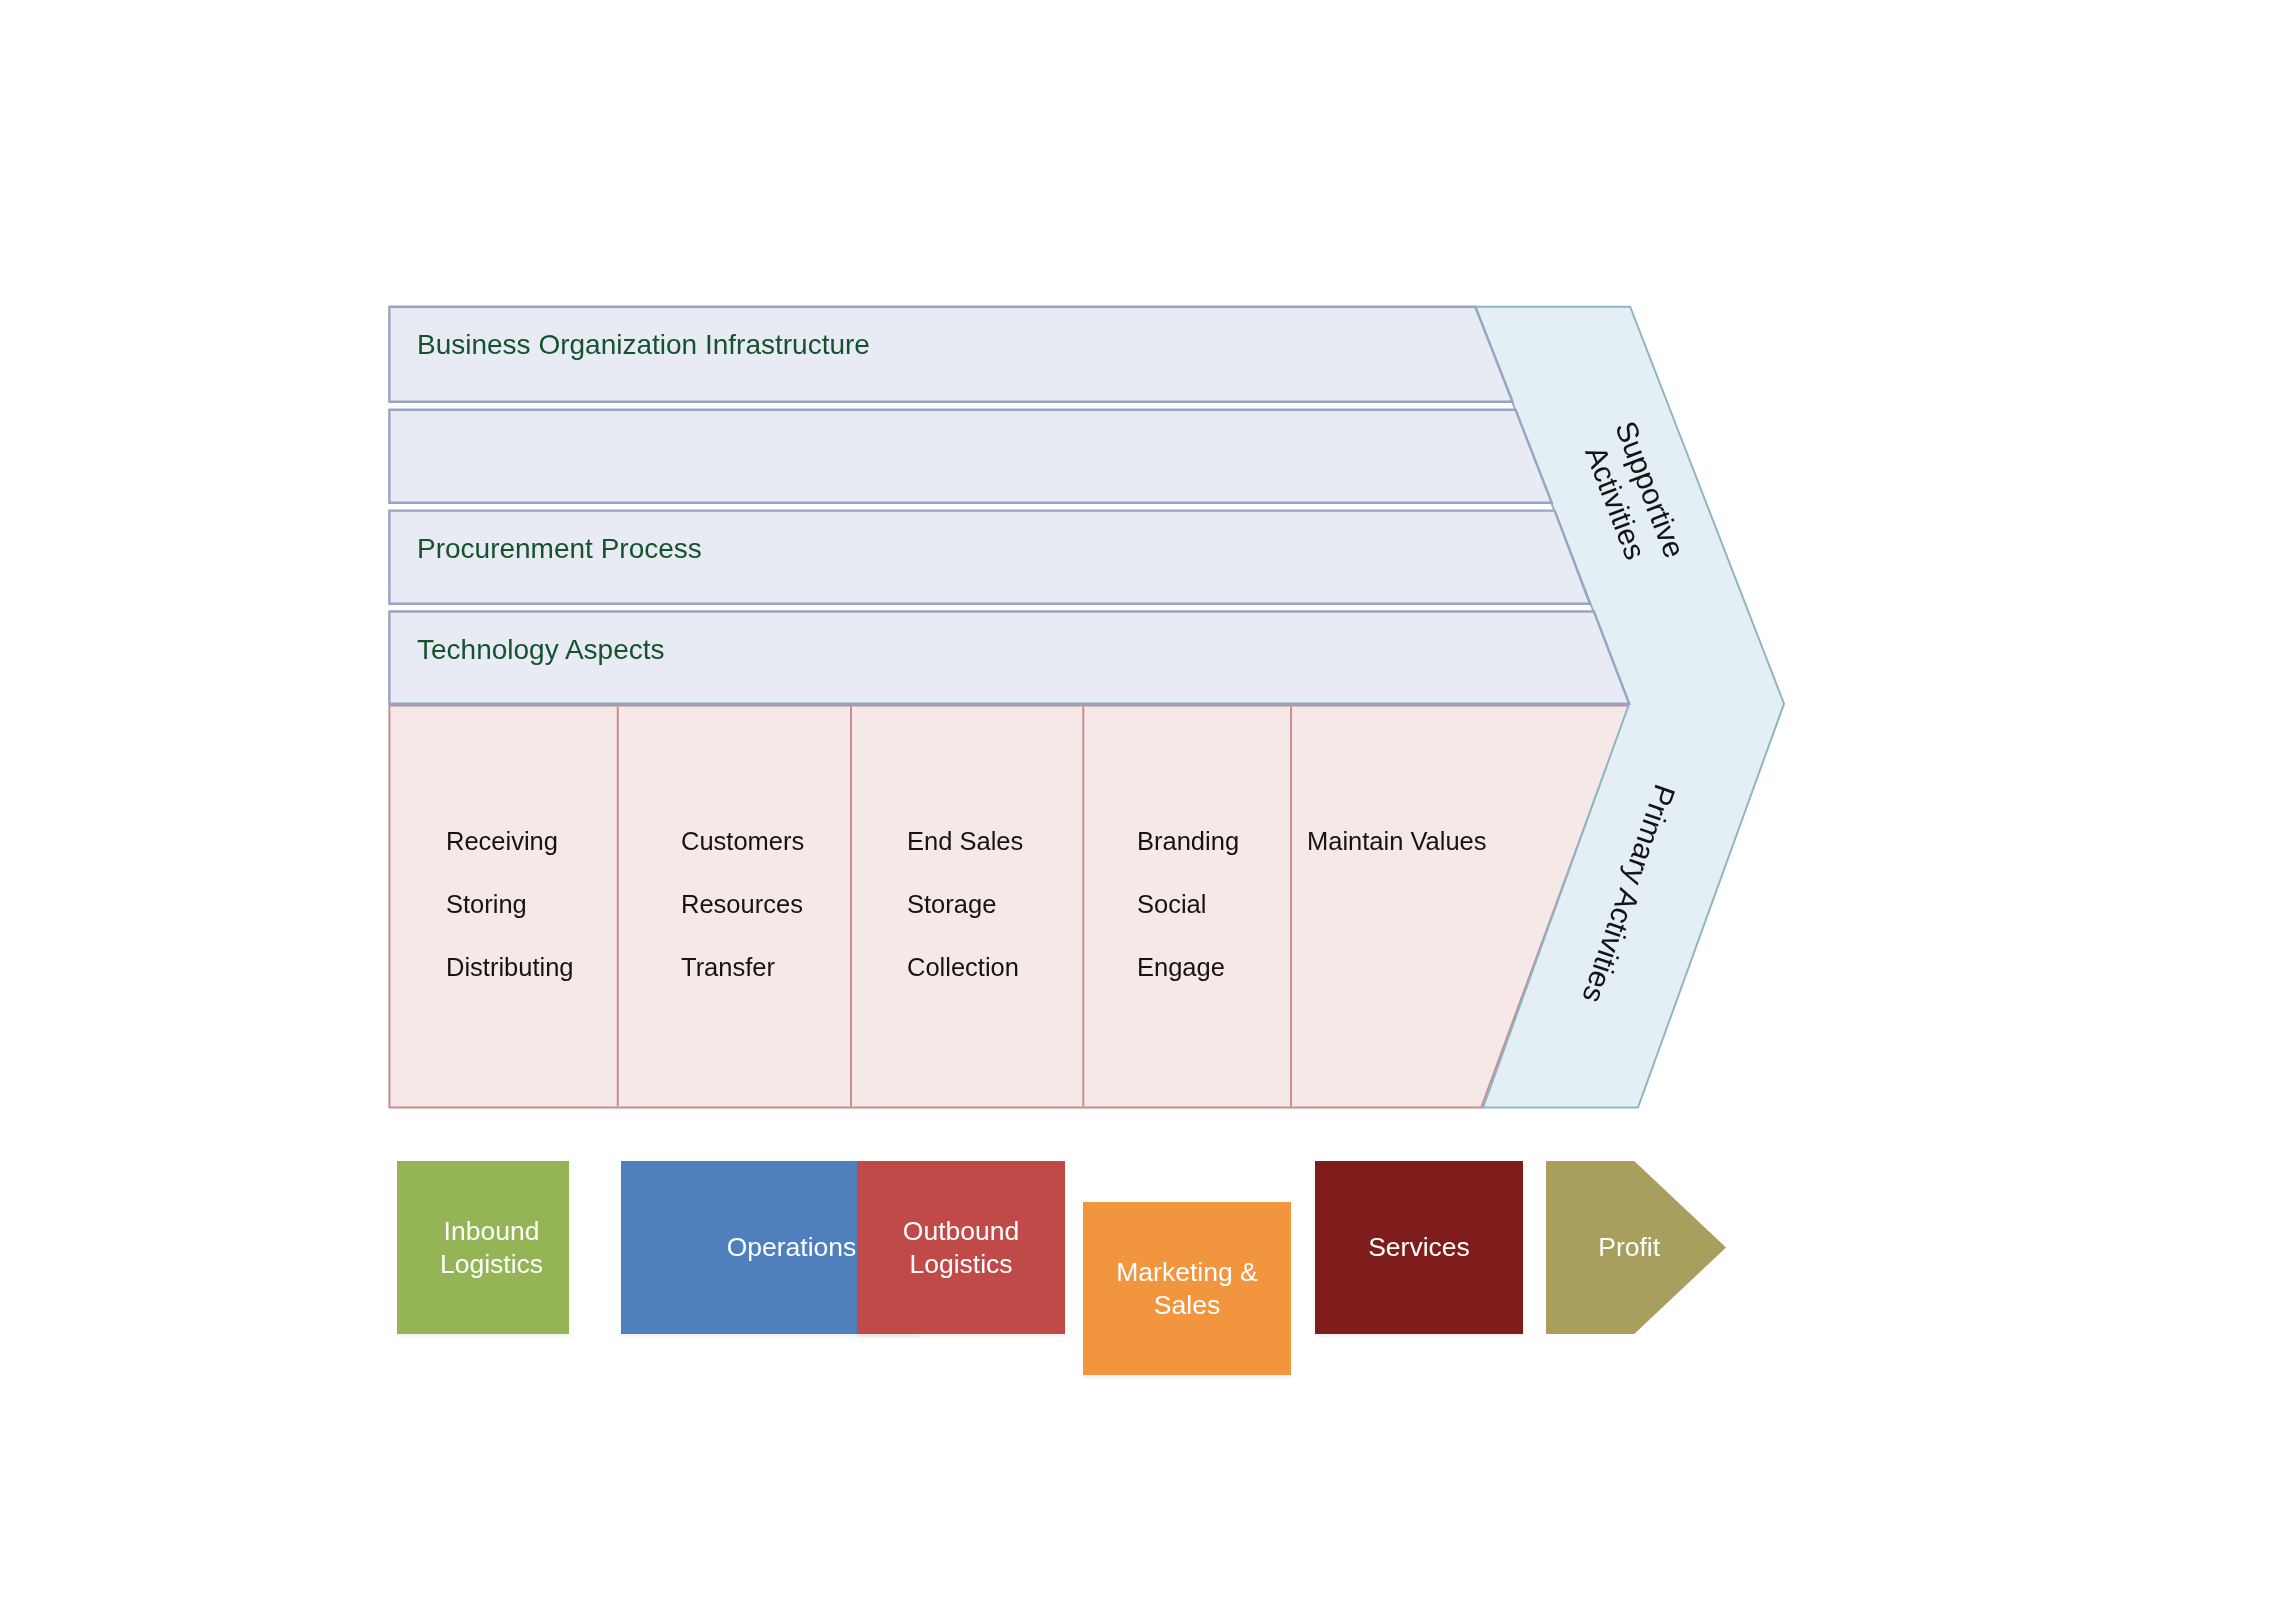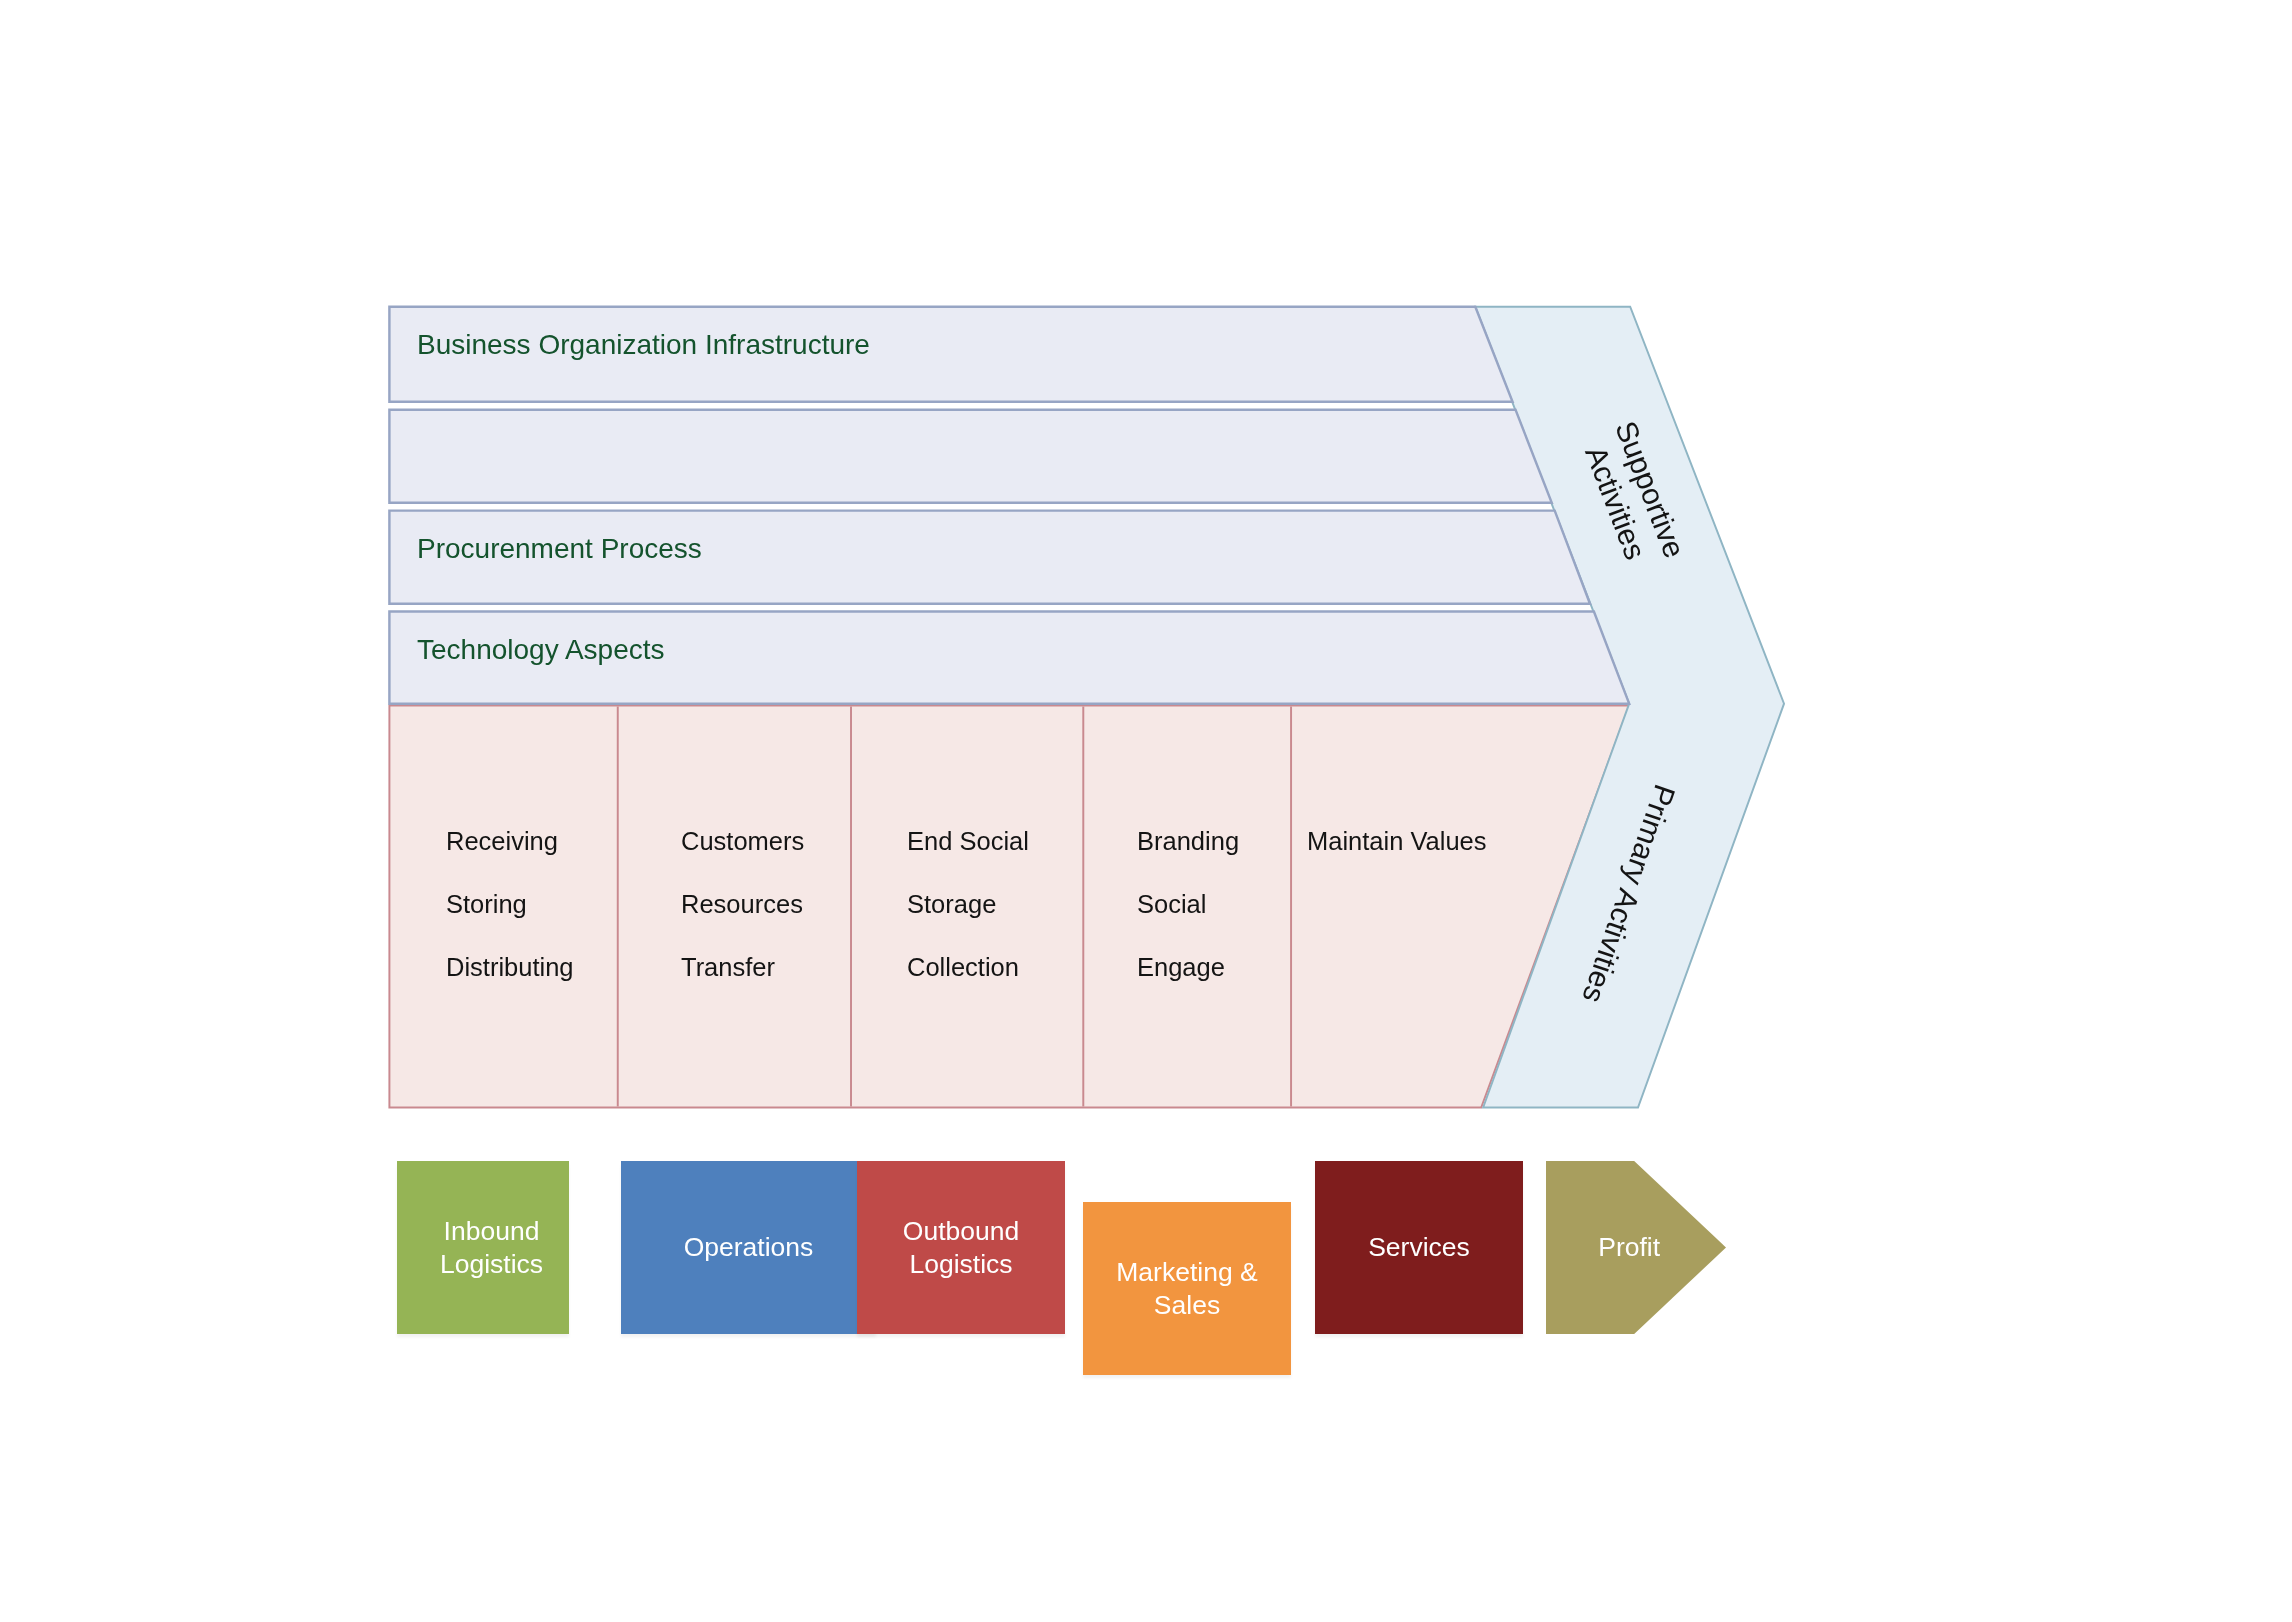--- a/index.html
+++ b/index.html
@@ -40,21 +40,21 @@
     transform:translate(-50%,-50%) rotate(109deg);
   }
   .chain-box{
     position:absolute;top:1161px;height:173px;
     display:flex;align-items:center;justify-content:center;
     text-align:center;color:#ffffff;font-size:26.5px;line-height:33px;
     box-shadow:0 3.9px 2.9px rgba(0,0,0,0.05);
   }
   .chain-box .lbl{max-width:155px;}
   .chain-box.b1{left:397px;width:172px;justify-content:flex-end;}
-  .chain-box.b2{left:621px;width:255px;}
+  .chain-box.b2{left:621px;width:255px;padding-left:43px;}
   .chain-box.b3{left:857px;width:208px;}
   .chain-box.b4{left:1083px;width:208px;}
   .chain-box.b5{left:1315px;width:208px;}
   .chain-box.profit{
     left:1546px;width:180px;
     clip-path:polygon(0 0, 49% 0, 100% 50%, 49% 100%, 0 100%);
     box-shadow:none;
     justify-content:flex-start;
   }
   .chain-box.profit .lbl{max-width:none;width:100%;padding-right:13.7px;box-sizing:border-box;}
@@ -90,21 +90,21 @@
     <div class="item">Receiving</div>
     <div class="item">Storing</div>
     <div class="item">Distributing</div>
   </div>
   <div class="col-block" style="left:681px;">
     <div class="item">Customers</div>
     <div class="item">Resources</div>
     <div class="item">Transfer</div>
   </div>
   <div class="col-block" style="left:907px;">
-    <div class="item">End Social</div>
+    <div class="item">End Sales</div>
     <div class="item">Storage</div>
     <div class="item">Collection</div>
   </div>
   <div class="col-block" style="left:1137px;">
     <div class="item">Branding</div>
     <div class="item">Social</div>
     <div class="item">Engage</div>
   </div>
   <div class="col-block" style="left:1307px;">
     <div class="item">Maintain Values</div>

